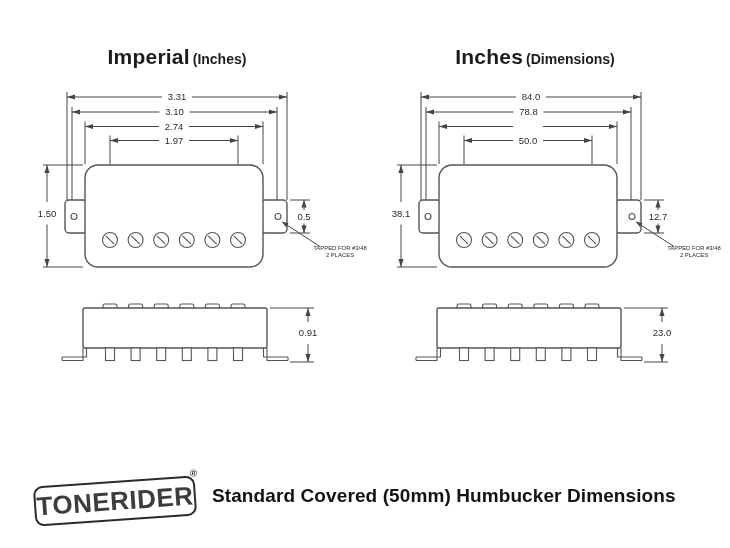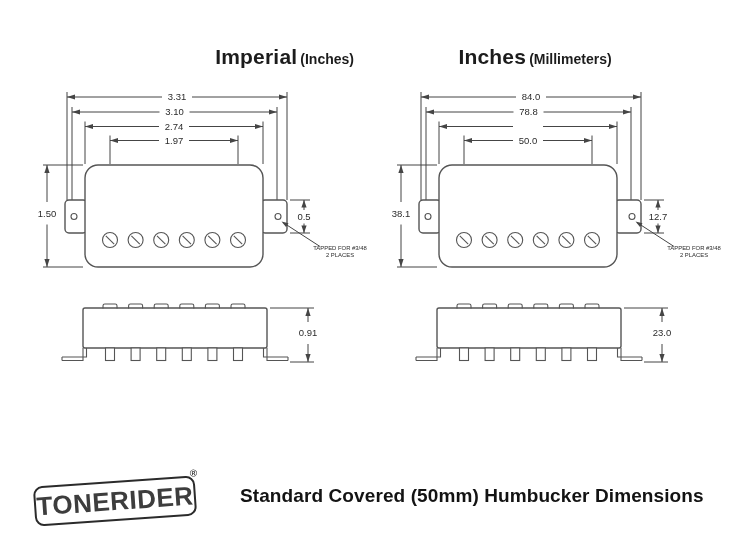--- a/index.html
+++ b/index.html
@@ -27,31 +27,31 @@
     transform:rotate(-4deg);
     display:flex;align-items:center;justify-content:center;background:#fff;
   }
   .logo-text{font-size:26px;font-weight:800;color:#3d3d3d;letter-spacing:.5px;}
   .logo-reg{
     position:absolute;top:-9px;right:-6px;font-size:10px;font-weight:700;color:#3d3d3d;
     background:#fff;border-radius:50%;padding:0 1px;line-height:10px;
   }
   .caption{
     position:absolute;left:212px;top:485px;font-size:19px;font-weight:700;color:#131313;
-    white-space:nowrap;letter-spacing:.1px;margin-left:28px;
+    white-space:nowrap;letter-spacing:.1px;
   }
 </style>
 </head>
 <body>
 
-<div class="title" style="left:0;width:354px;text-align:right;">
+<div class="title" style="left:0;width:354px;">
   <span class="title-main">Imperial</span><span class="title-sub">(Inches)</span>
 </div>
 <div class="title" style="left:365px;width:340px;">
-  <span class="title-main">Inches</span><span class="title-sub">(Millimeters)</span>
+  <span class="title-main">Inches</span><span class="title-sub">(Dimensions)</span>
 </div>
 
 <svg class="drawing" width="730" height="470" viewBox="0 0 730 470">
 
   <g>
     <g class="dim">
       <path d="M67,92 V200 M287,92 V200 M72,107 V200 M277,107 V200 M85,121.5 V164 M263,121.5 V164 M110,135.5 V164 M238,135.5 V164"></path>
     </g>
 
     <g>

